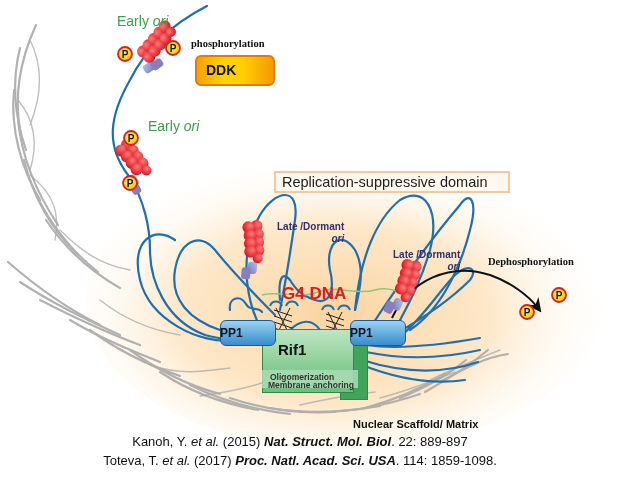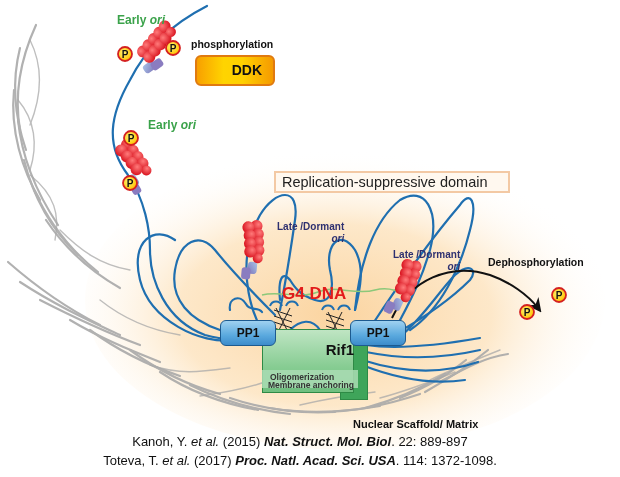--- a/index.html
+++ b/index.html
@@ -1,36 +1,36 @@
 <!DOCTYPE html>
 <html><head>
 <meta charset="utf-8">
 <style>
   html, body { margin:0; padding:0; background:#ffffff; }
   #stage { position:relative; width:620px; height:477px; overflow:hidden; background:#ffffff; font-family:"Liberation Sans", sans-serif; }
   svg#diagram { position:absolute; left:0; top:0; width:620px; height:477px; }
   .lbl { position:absolute; white-space:nowrap; font-family:"Liberation Sans", sans-serif; }
-  .early { color:#3aa24a; font-weight:bold; font-size:12px; }
+  .early { color:#3aa24a; font-weight:normal; font-size:14px; }
   .early i { font-style:italic; }
   .late { color:#2e3070; font-weight:bold; font-size:10px; text-align:right; line-height:12px; }
   .late i { font-style:italic; }
-  .black-b { color:#111; font-weight:bold; font-size:10px; }
+  .black-b { color:#111; font-weight:bold; font-size:10px;font-family:Liberation Serif, serif; }
   .domain-box { position:absolute; left:274px; top:171px; width:236px; height:22px; border:2px solid #f3c9a4; background:#fff8ef; box-sizing:border-box; }
   .domain-text { position:absolute; left:282px; top:174px; font-size:14.5px; color:#222; }
   .ddk { position:absolute; left:195px; top:55px; width:80px; height:31px; border-radius:6px; border:2px solid #e07a10;
          background:linear-gradient(90deg,#f8a000 0%,#ffd400 35%,#ffd000 60%,#f59a00 100%); box-sizing:border-box; }
-  .ddk-text { position:absolute; left:182px; top:62px; width:80px; text-align:right; font-weight:bold; font-size:14px; color:#111; }
+  .ddk-text { position:absolute; left:206px; top:62px; width:80px; text-align:left; font-weight:bold; font-size:14px; color:#111; }
   .g4 { color:#e21b1b; font-weight:bold; font-size:17px; }
   .pp1 { position:absolute; width:56px; height:26px; border-radius:6px; border:1.5px solid #1d5a8f;
          background:linear-gradient(180deg,#9fd1f0 0%,#5aa9de 60%,#3d8ccb 100%); box-sizing:border-box; }
-  .pp1-text { position:absolute; width:56px; text-align:center; font-weight:bold; font-size:12px; color:#111; }
+  .pp1-text { position:absolute; width:56px; font-weight:bold; font-size:12px; color:#111; }
   .rif-back { position:absolute; left:340px; top:334px; width:26px; height:64px; background:#3fa55a; border:1px solid #2e8a45; }
   .rif-front { position:absolute; left:262px; top:329px; width:92px; height:64px;
                background:linear-gradient(180deg,#bfe5c3 0%,#86cc92 60%,#6fbf7f 100%); border:1px solid #2e8a45; box-sizing:border-box; }
-  .rif-text { position:absolute; left:262px; top:341px; width:92px; text-align:right; font-weight:bold; font-size:15px; color:#111; }
+  .rif-text { position:absolute; left:262px; top:341px; width:92px; text-align:left; font-weight:bold; font-size:15px; color:#111;padding-left:16px; }
   .oligo-band { position:absolute; left:262px; top:370px; width:96px; height:18px; background:rgba(170,220,180,0.85); }
   .small-grey { color:#333; font-size:8.5px; font-weight:bold;text-align:center; }
   .cite { position:absolute; font-size:13px; color:#111; left:0; width:600px; text-align:center; }
   .cite b { font-weight:bold; font-style:italic; }
   .cite i { font-style:italic; }
   .scaffold-label { color:#111; font-weight:bold; font-size:11px; }
 </style>
 </head>
 <body>
 
@@ -256,15 +256,15 @@
   <div class="lbl pp1-text" style="left:220px; top:326px;">PP1</div>
   <div class="pp1" style="left:350px; top:320px;"></div>
   <div class="lbl pp1-text" style="left:350px; top:326px;">PP1</div>
 
   <div class="lbl scaffold-label" style="left:353px; top:418px;">Nuclear Scaffold/ Matrix</div>
 
   <div class="cite" style="top:434px;">
     <span>Kanoh, Y. </span><i>et al.</i><span> (2015) </span><b>Nat. Struct. Mol. Biol</b><span>. 22: 889-897</span>
   </div>
   <div class="cite" style="top:453px;">
-    <span>Toteva, T. </span><i>et al.</i><span> (2017) </span><b>Proc. Natl. Acad. Sci. USA</b><span>. 114: 1372-1098.</span>
+    <span>Toteva, T. </span><i>et al.</i><span> (2017) </span><b>Proc. Natl. Acad. Sci. USA</b><span>. 114: 1859-1098.</span>
   </div>
 </div>
 
 </body></html>

